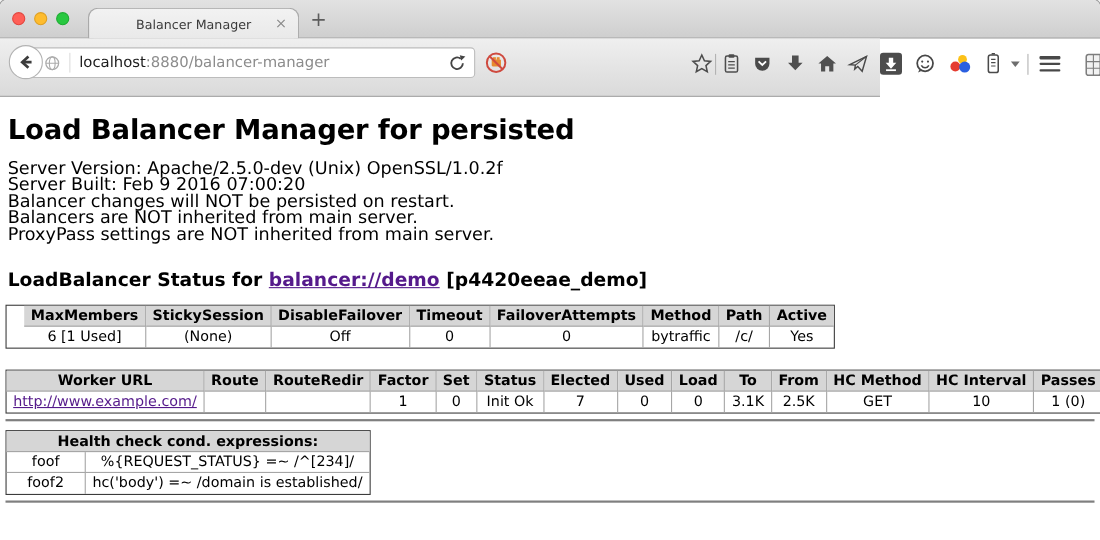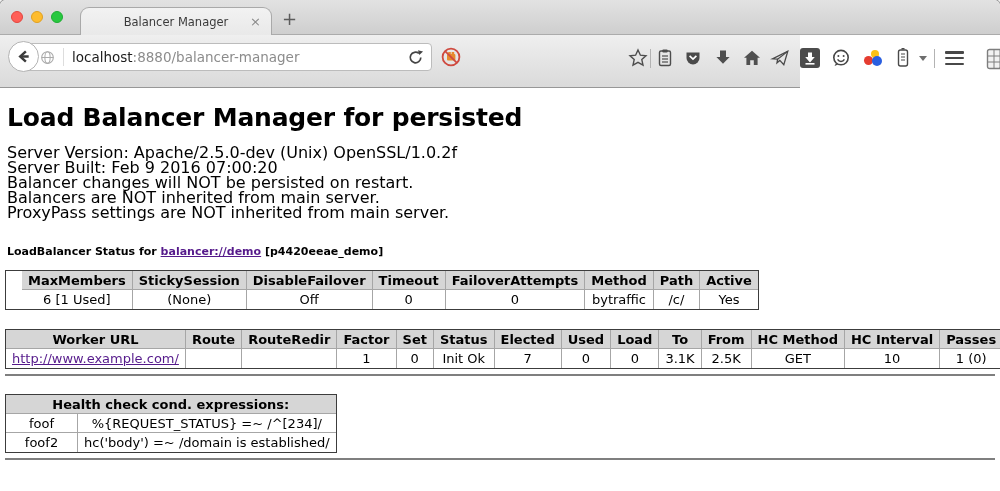--- a/index.html
+++ b/index.html
@@ -58,21 +58,21 @@
     border-left:4px solid transparent; border-right:4px solid transparent; border-top:5px solid #6e6e6e; cursor:pointer; }
   .burger { position:absolute; left:945px; top:16px; width:19px; cursor:pointer; }
   .burger i { display:block; height:2.6px; background:#484848; border-radius:1px; margin-bottom:3.2px; }
   .gridicon { position:absolute; left:986px; top:13px; width:22px; height:22px; cursor:pointer; }
 
   
   .content { position:absolute; left:0; top:89px; width:1000px; height:402px; background:#fff;
     overflow:hidden; padding:2px 5px 0 5px; color:#000; }
   h1.page-title { font-size:25px; font-weight:bold; margin:12px 0 13px 2px; letter-spacing:-0.2px; }
   .info { margin-left:2px; font-size:16px; line-height:15px; }
-  h3.status-heading { font-size:11px; font-weight:bold; margin:25px 0 12px 2px; }
+  h3.status-heading { font-size:17px; font-weight:bold; margin:25px 0 12px 2px; }
   a.plink { color:#551a8b; text-decoration:underline; cursor:pointer; }
 
   table.t { border-collapse:separate; border-spacing:0; border:1px solid #3c3c3c; font-size:13px; }
   table.t th, table.t td { border-right:1px solid #a6a6a6; border-bottom:1px solid #a6a6a6;
     padding:1px 6px; text-align:center; white-space:nowrap; height:19px; }
   table.t th { background:#d6d6d6; font-weight:bold; }
   table.t th:last-child, table.t td:last-child { border-right:none; }
   table.t tr:last-child td { border-bottom:none; }
 
   .t1 { margin-top:0;padding-left:16px; }
@@ -87,21 +87,21 @@
   .t2 th:nth-child(5){min-width:17px}  .t2 th:nth-child(6){min-width:35px}
   .t2 th:nth-child(7){min-width:34px}  .t2 th:nth-child(8){min-width:25px}
   .t2 th:nth-child(9){min-width:22px}  .t2 th:nth-child(10){min-width:24px}
   .t2 th:nth-child(11){min-width:22px} .t2 th:nth-child(12){min-width:67px}
   .t2 th:nth-child(13){min-width:70px} .t2 th:nth-child(14){min-width:42px}
   .t2 th:nth-child(15){min-width:22px} .t2 th:nth-child(16){min-width:37px}
   .t2 th:nth-child(17){min-width:37px}
   .t2 td.worker-cell { text-align:right; }
 
   hr.rule { border:none; height:2px; background:#7f7f7f; margin:5px 0 5px 0; }
-  .t3 { margin-top:18px; }
+  .t3 { margin-top:8px; }
   .t3 th.expr-name, .t3 td.expr-name { min-width:72px; }
   .t3 td.expr-val { min-width:228px; }
 </style>
 </head>
 <body>
 
 <div class="window">
 
   <div class="titlebar">
     <div class="lights">

